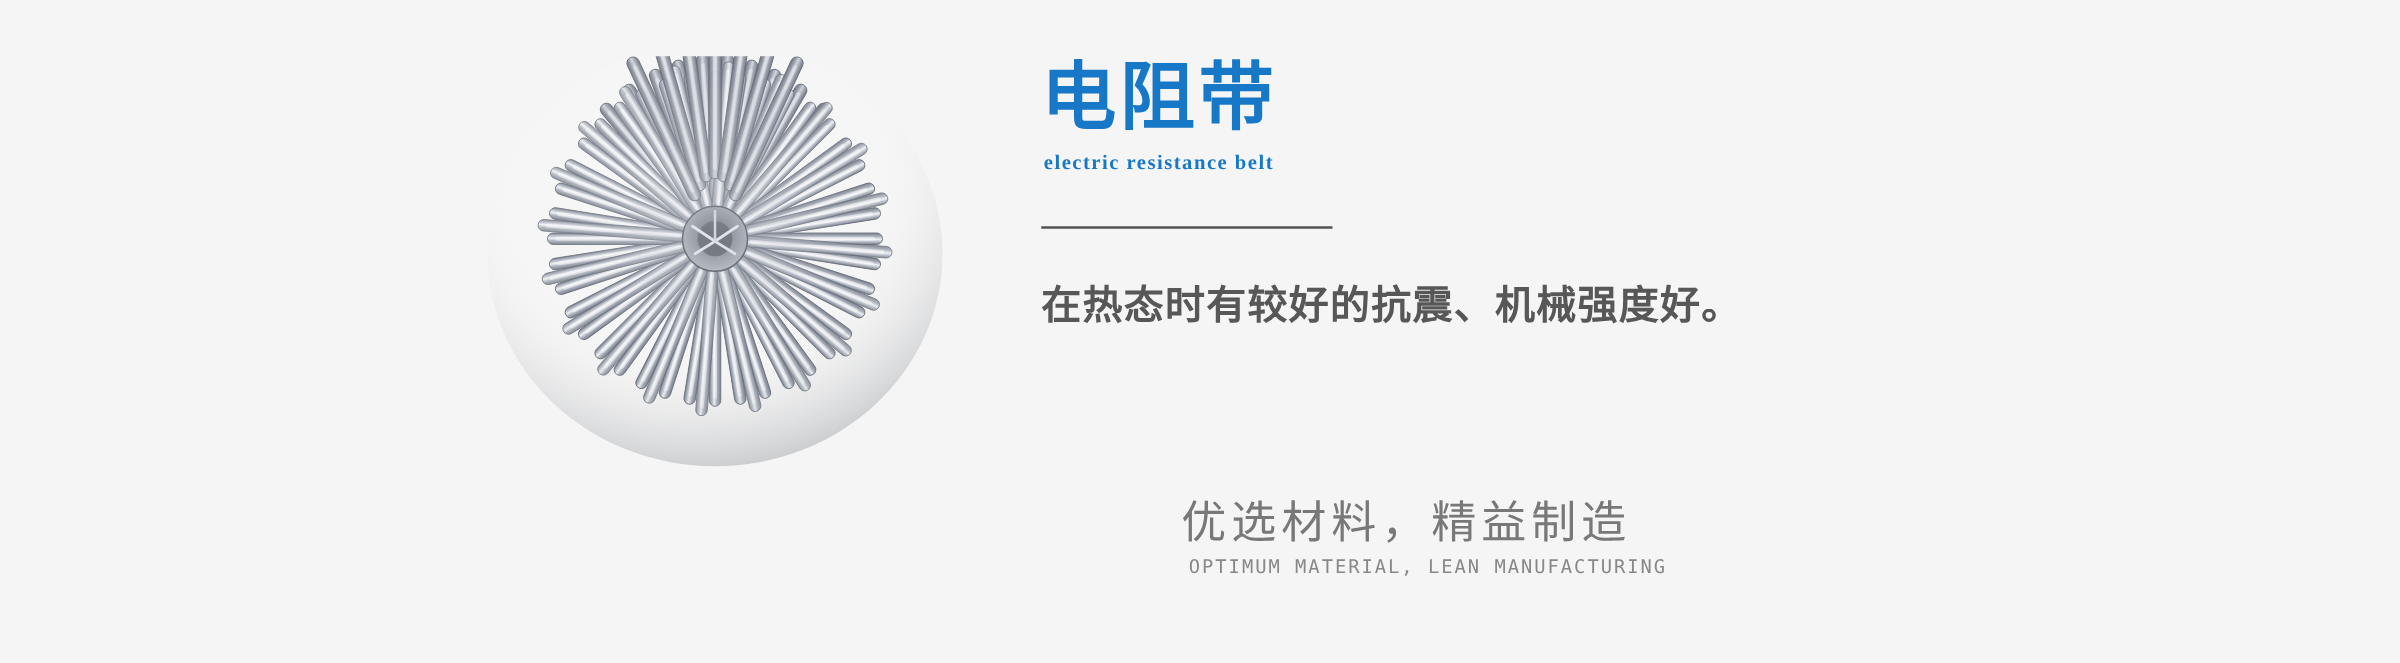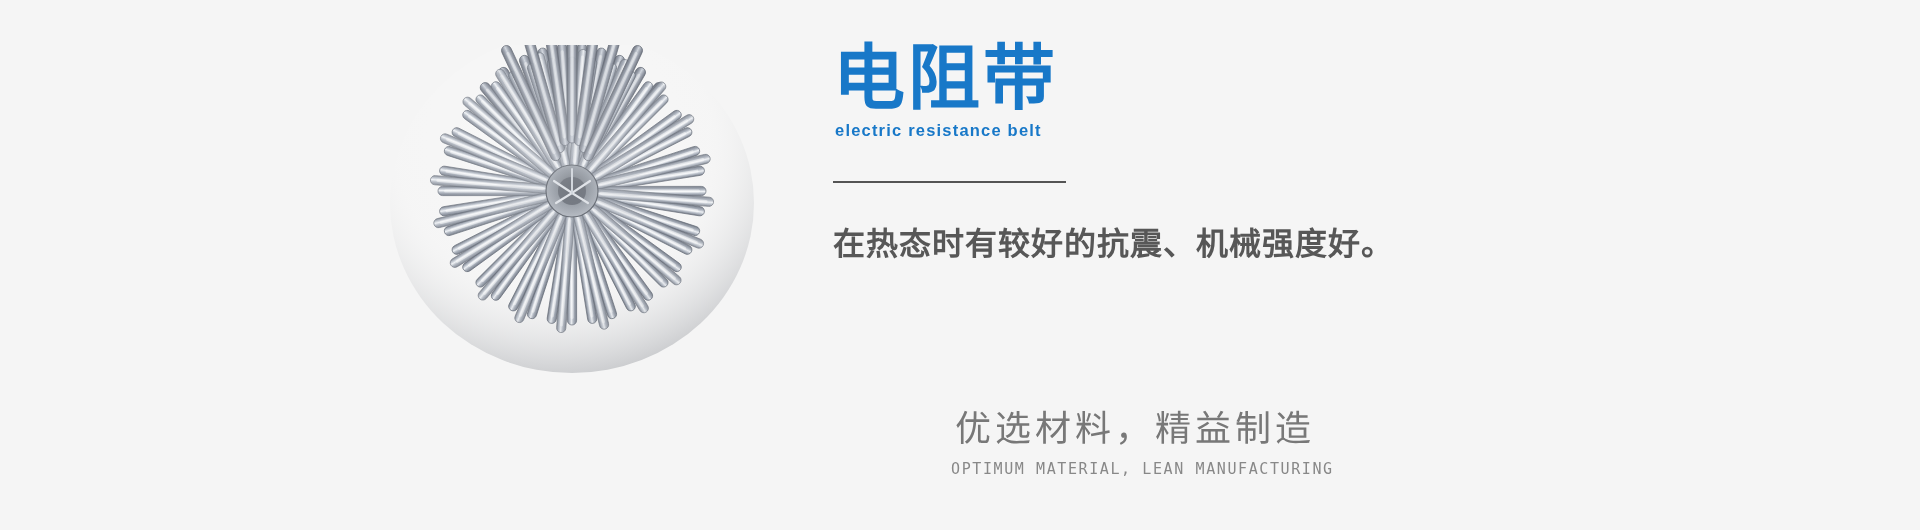--- a/index.html
+++ b/index.html
@@ -49,37 +49,37 @@
 
   .title-block {
     position: absolute;
     left: 0;
     top: 46px;
     width: 600px;
   }
 
   .title-cn {
     margin: 0;
-    font-size: 72px;
+    font-size: 60px;
     line-height: 64px;
     font-weight: 700;
     color: #1878c8;
     letter-spacing: 3px;
     font-family: "DejaVu Sans", "Liberation Sans", sans-serif;
     white-space: nowrap;
   }
 
   .title-en {
     margin: 10px 0 0 2px;
     font-size: 16.5px;
     line-height: 20px;
     font-weight: 700;
     color: #1878c8;
     letter-spacing: 1.2px;
-    font-family: Liberation Sans, sans-serif;
+    font-family: Liberation Serif, serif;
     white-space: nowrap;
   }
 
   .divider {
     position: absolute;
     left: 0;
     top: 173px;
     width: 233px;
     height: 2px;
     background: #545454;
@@ -105,21 +105,21 @@
 
   
   .slogan {
     position: absolute;
     left: 110px;
     top: 396px;
     width: 520px;
     text-align: left;
   }
   .slogan-cn {
-    margin: 12px;
+    margin: 2px;
     font-size: 36px;
     line-height: 42px;
     font-weight: 400;
     color: #6e6e6e;
     letter-spacing: 4px;
     font-family: "DejaVu Sans", "Liberation Sans", sans-serif;
     white-space: nowrap;
     opacity: 0.92;
   }
   .slogan-en {

